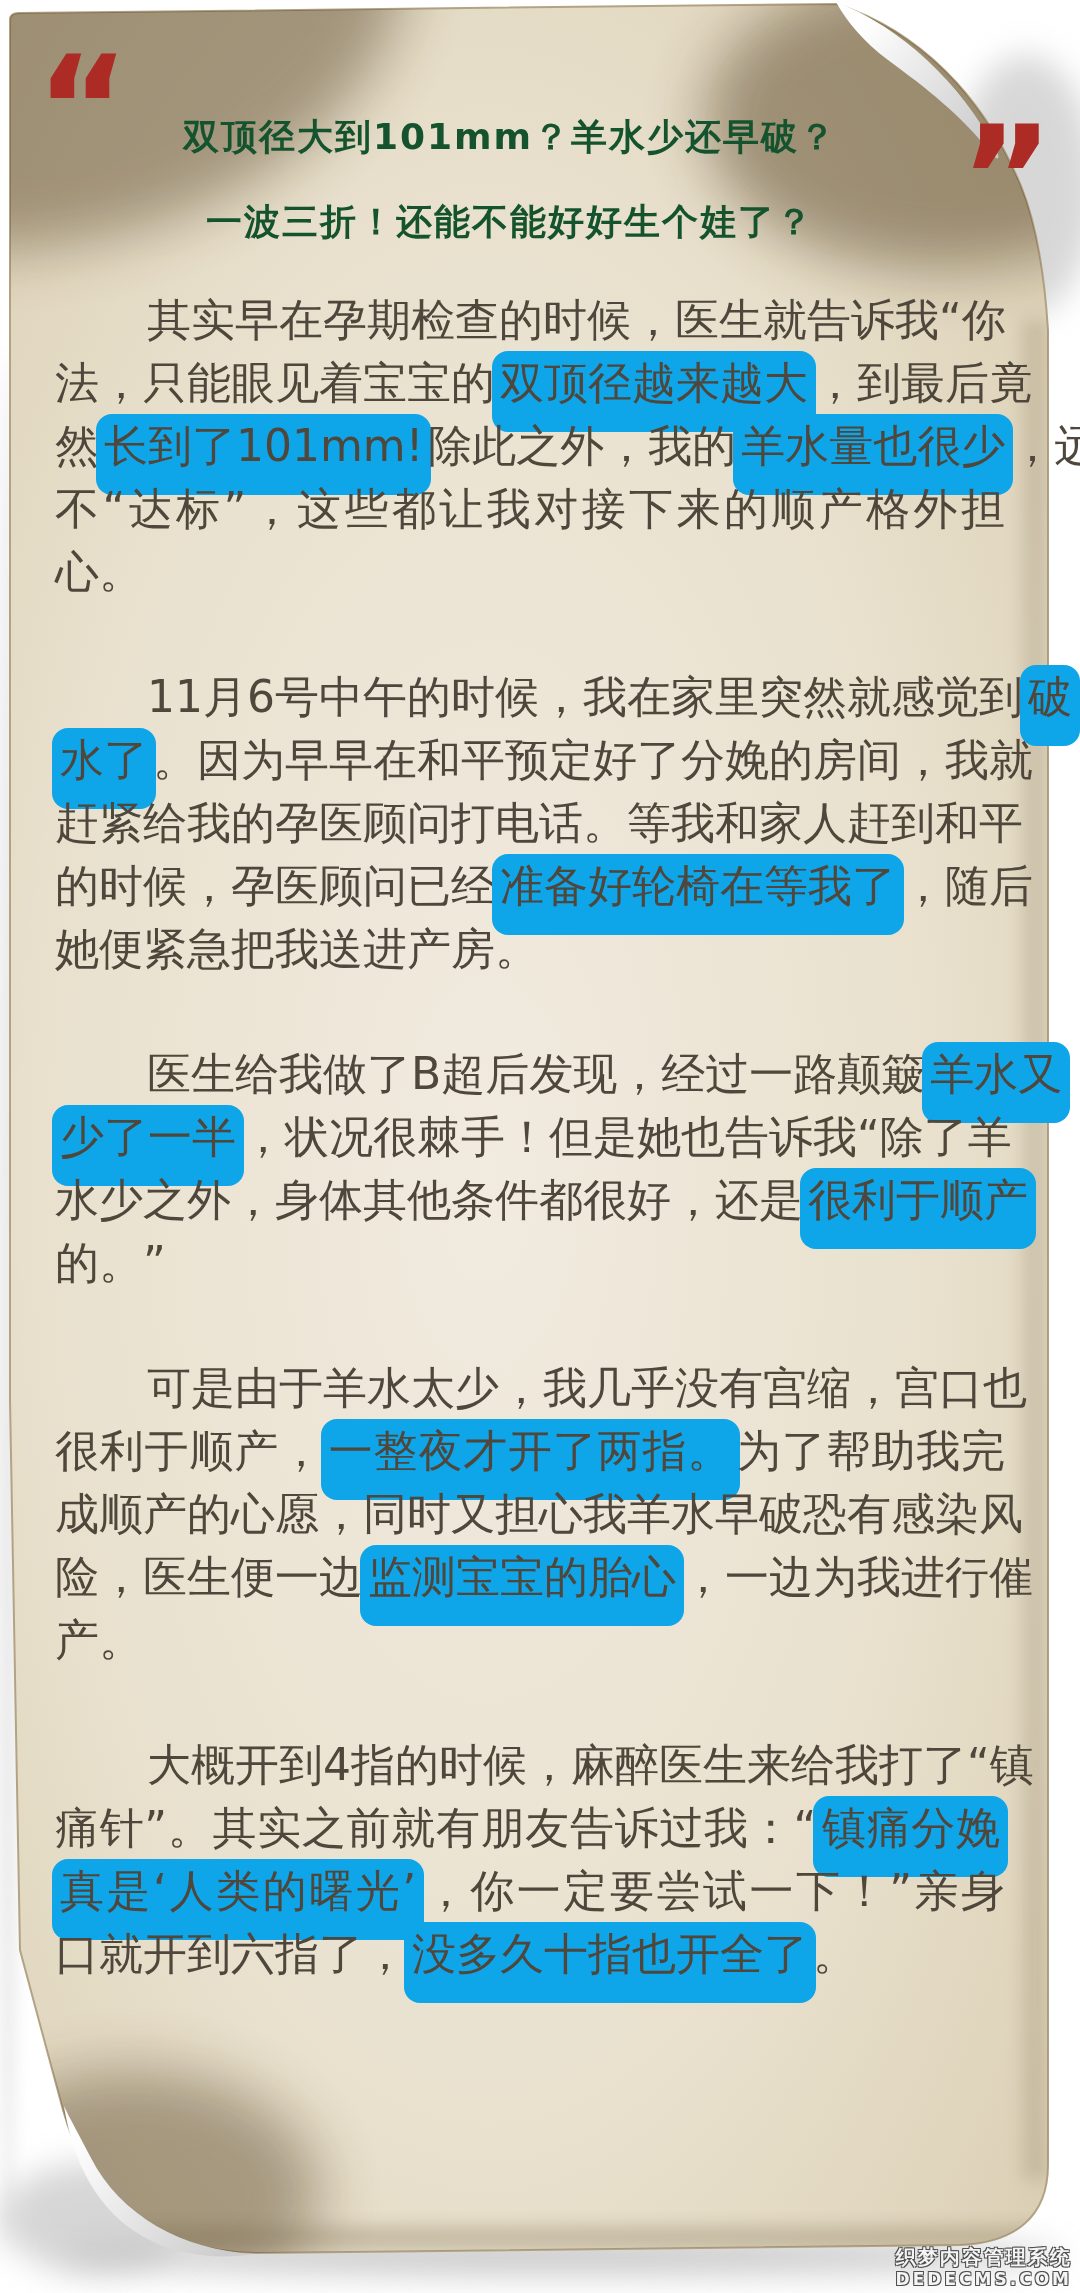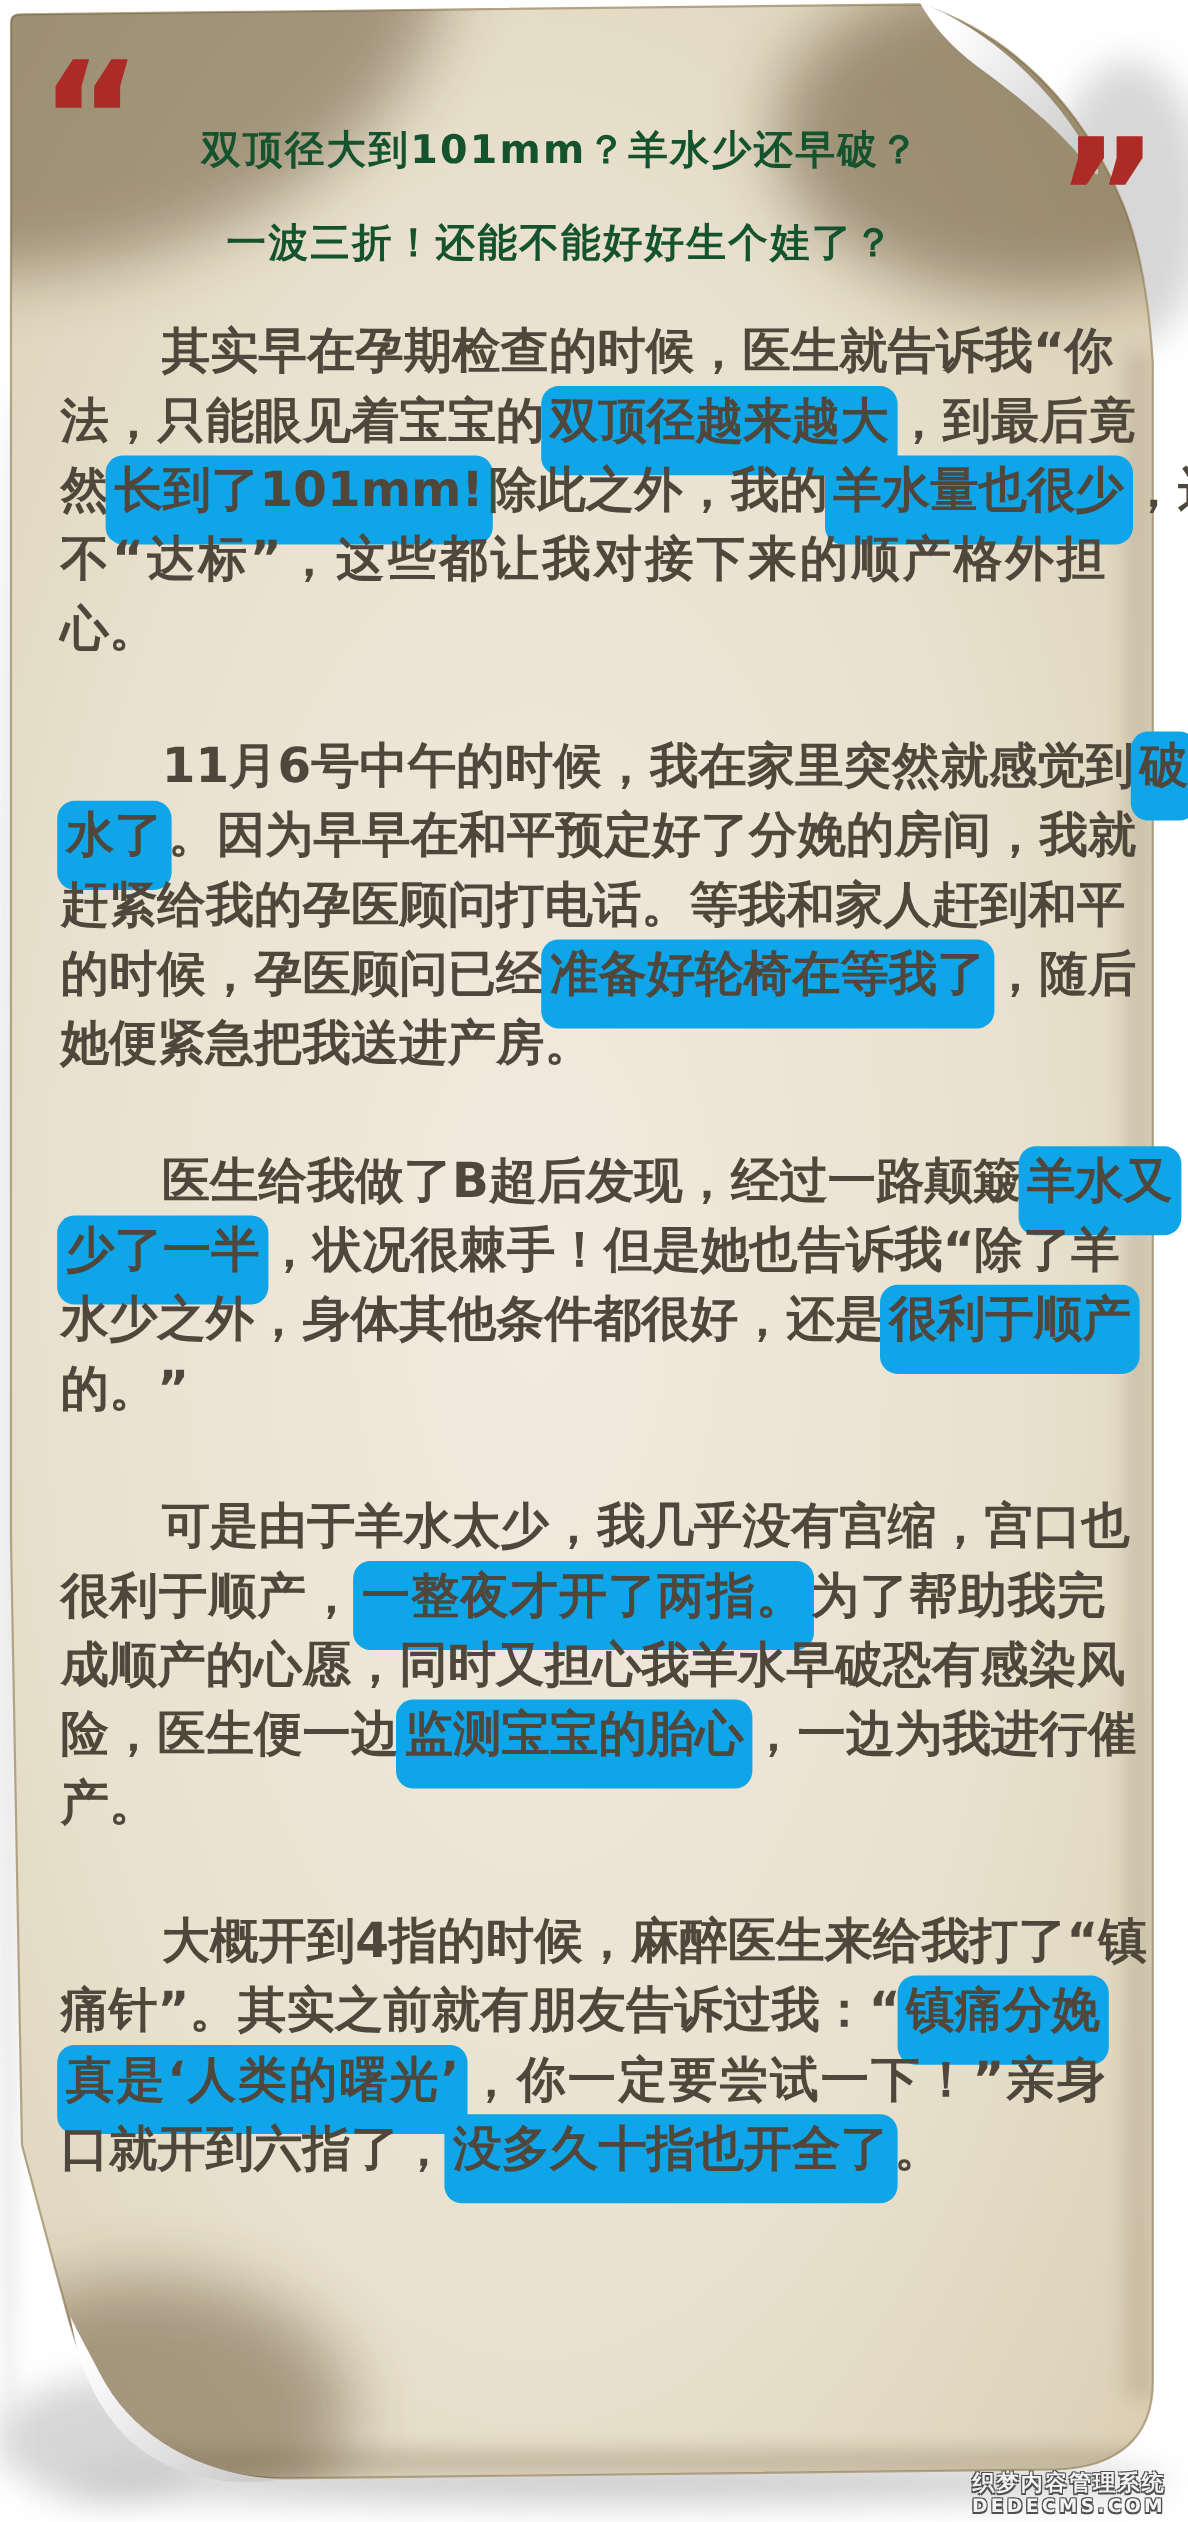--- a/index.html
+++ b/index.html
@@ -11,28 +11,28 @@
          font-weight:bold;color:#ac2b25;z-index:3;}
   .closeq{position:absolute;left:960px;top:108px;font-size:142px;line-height:1;
           font-weight:bold;color:#ac2b25;z-index:3;}
 
   .title{position:absolute;left:70px;top:94px;width:880px;z-index:3;text-align:center;
          color:#14532d;font-weight:700;font-size:36px;letter-spacing:2px;}
   .title .tline{height:85px;line-height:85px;white-space:nowrap;}
 
   .body{position:absolute;left:55px;top:288px;width:950px;z-index:3;
         color:#50473c;font-size:44px;}
-  .para{margin-bottom:62px;font-weight:bold;}
+  .para{margin-bottom:62px;}
   .line{height:63px;line-height:63px;white-space:nowrap;
         text-align:justify;text-align-last:justify;}
   .line.first{text-indent:92px;}
   .line.last{text-align-last:left;}
   .hl{background:#0ea5e9;border-radius:16px;padding:6px 8px 24px 8px;margin:0 -3px;}
 
-  .wm{position:absolute;right:20px;bottom:4px;z-index:4;text-align:right;
+  .wm{position:absolute;right:8px;bottom:4px;z-index:4;text-align:center;
       color:#f4f4f4;font-weight:bold;
       text-shadow:-1px -1px 0 #4f4f4f,1px -1px 0 #4f4f4f,-1px 1px 0 #4f4f4f,1px 1px 0 #4f4f4f;}
   .wm1{font-size:20px;letter-spacing:2px;line-height:23px;}
   .wm2{font-size:17px;letter-spacing:3px;line-height:20px;}
 </style>
 </head>
 <body>
 
 <div class="page">
 

